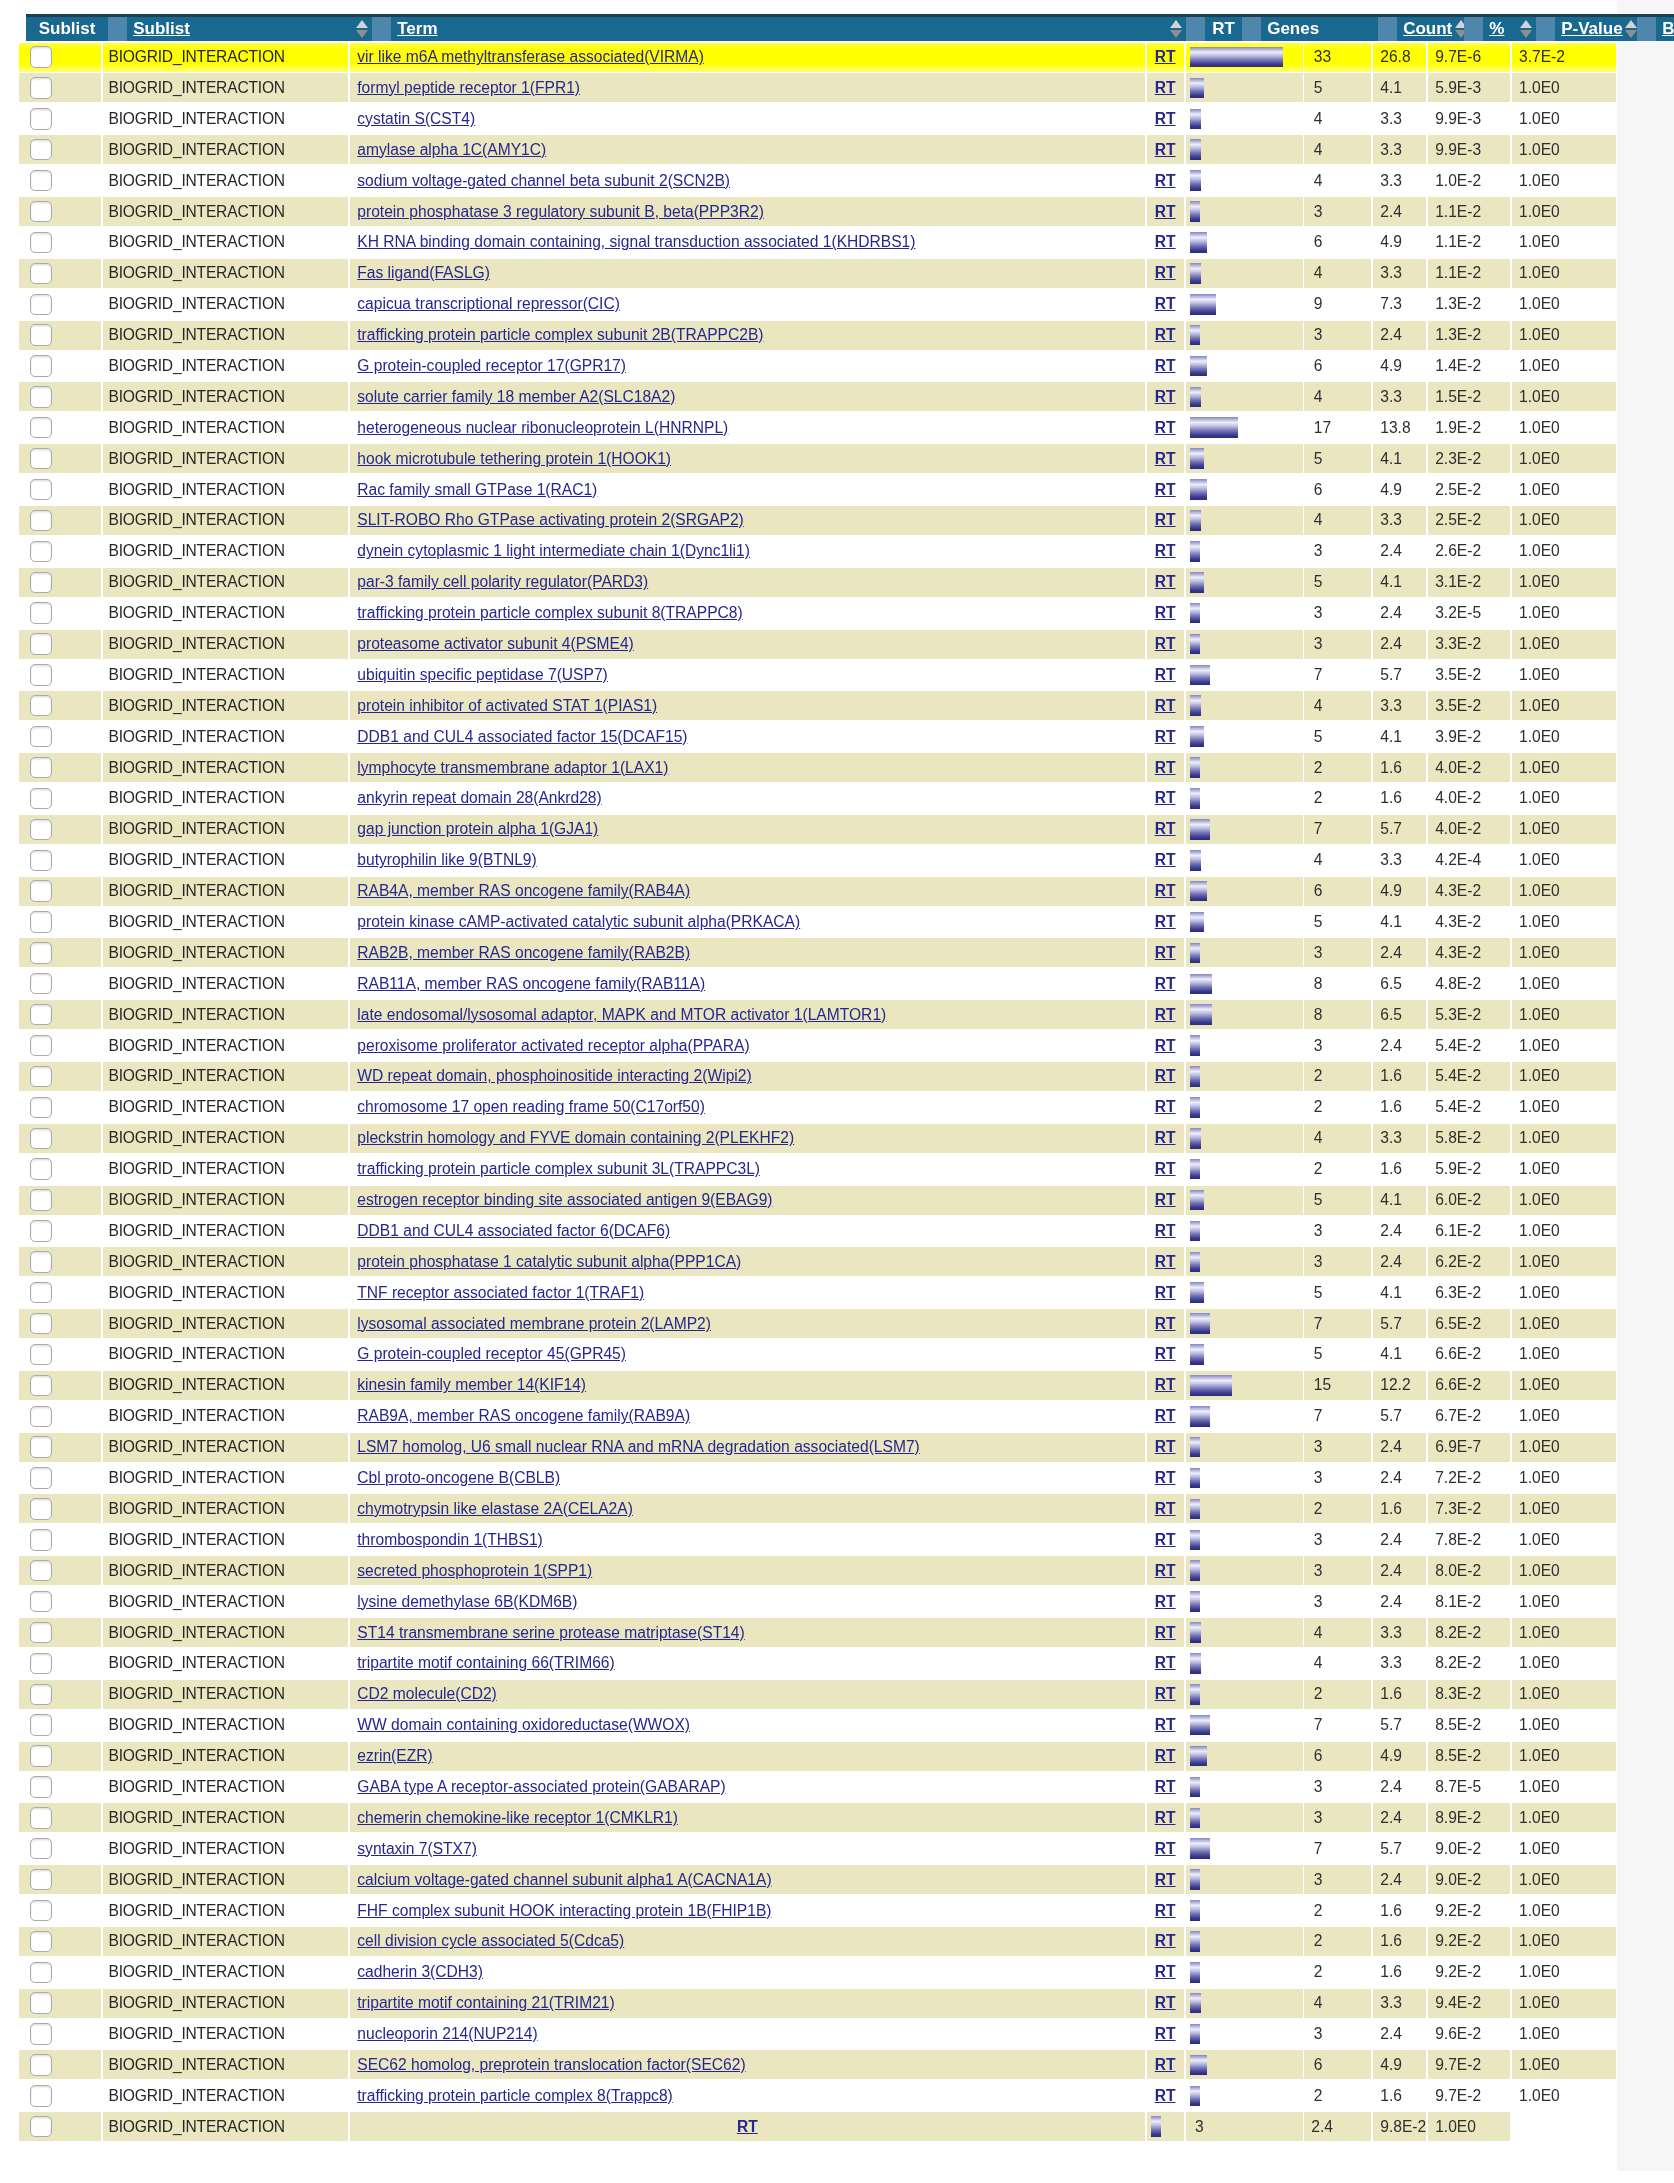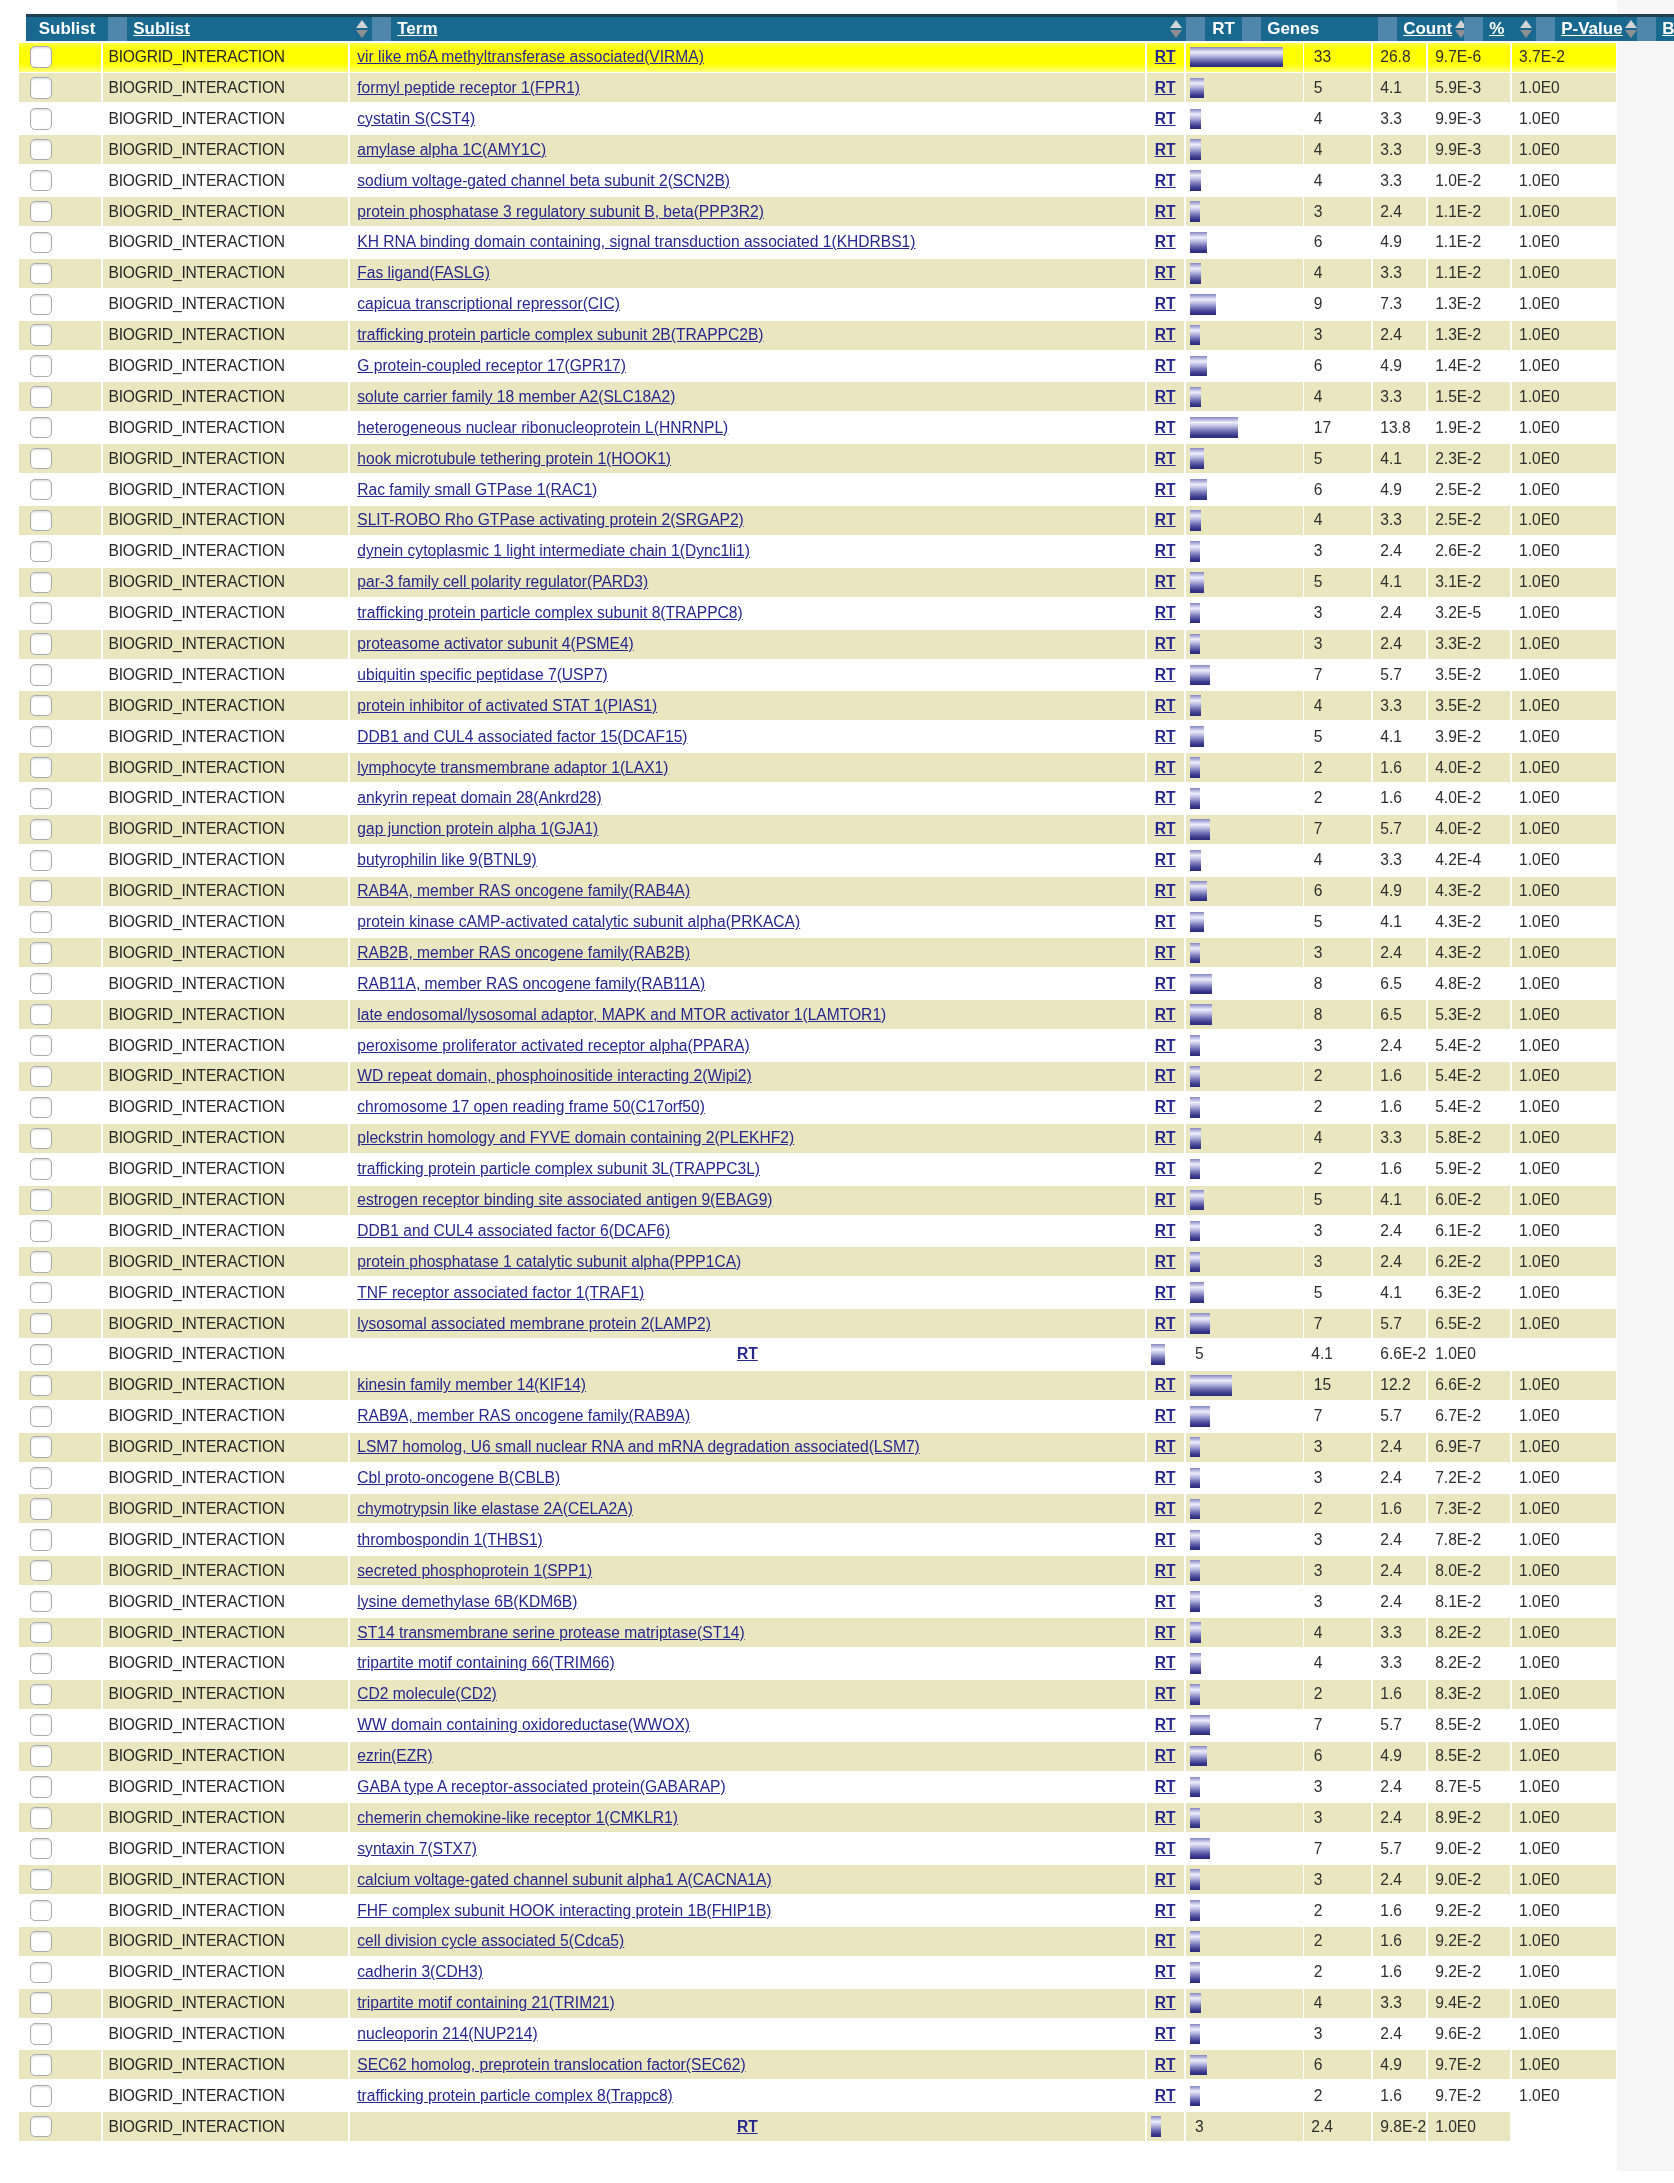--- a/index.html
+++ b/index.html
@@ -923,20 +923,23 @@
         <div class="td c-count">7</div>
         <div class="td c-pct">5.7</div>
         <div class="td c-pval">6.5E-2</div>
         <div class="td c-benj">1.0E0</div>
       </div>
       <div class="trow" style="grid-template-columns: 82px 245px 795px 37px 117px 67px 53px 82px 104px;">
         <div class="td c-sublist">
           <span class="checkbox"></span>
         </div>
         <div class="td c-category">BIOGRID_INTERACTION</div>
+        <div class="td c-term">
+          <a class="term-link">G protein-coupled receptor 45(GPR45)</a>
+        </div>
         <div class="td c-rt">
           <a class="rt-link">RT</a>
         </div>
         <div class="td c-genes">
           <span class="genes-bar" style="width: 14.4px;"></span>
         </div>
         <div class="td c-count">5</div>
         <div class="td c-pct">4.1</div>
         <div class="td c-pval">6.6E-2</div>
         <div class="td c-benj">1.0E0</div>

